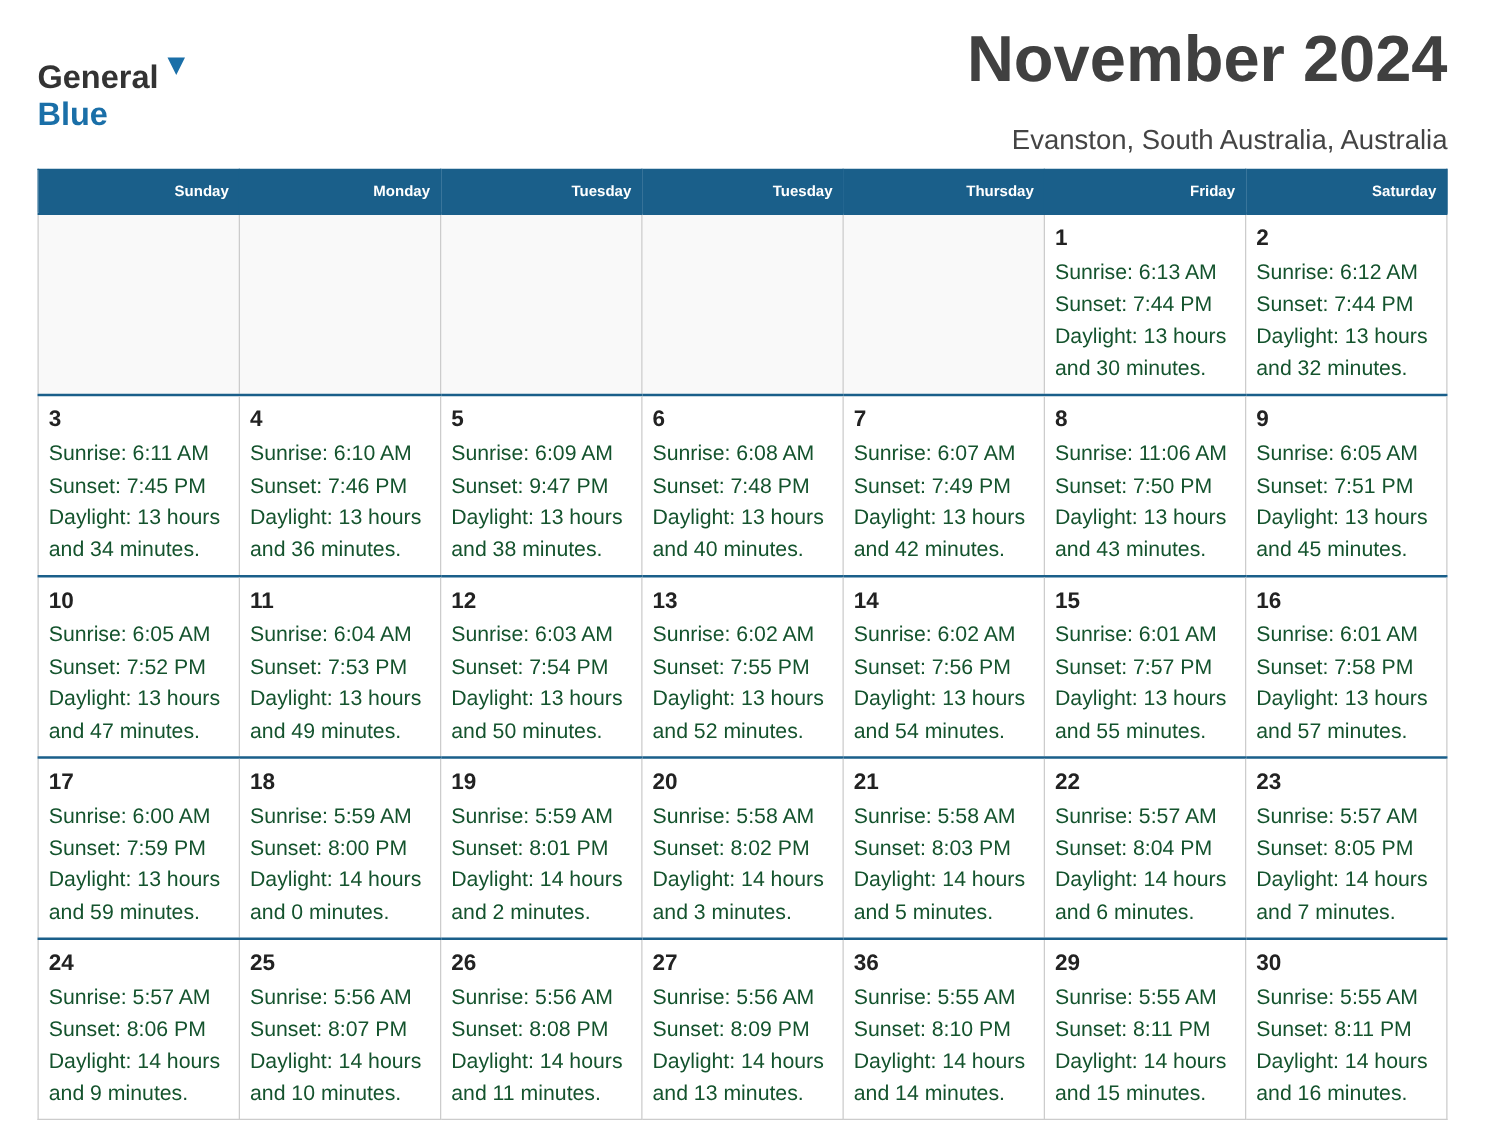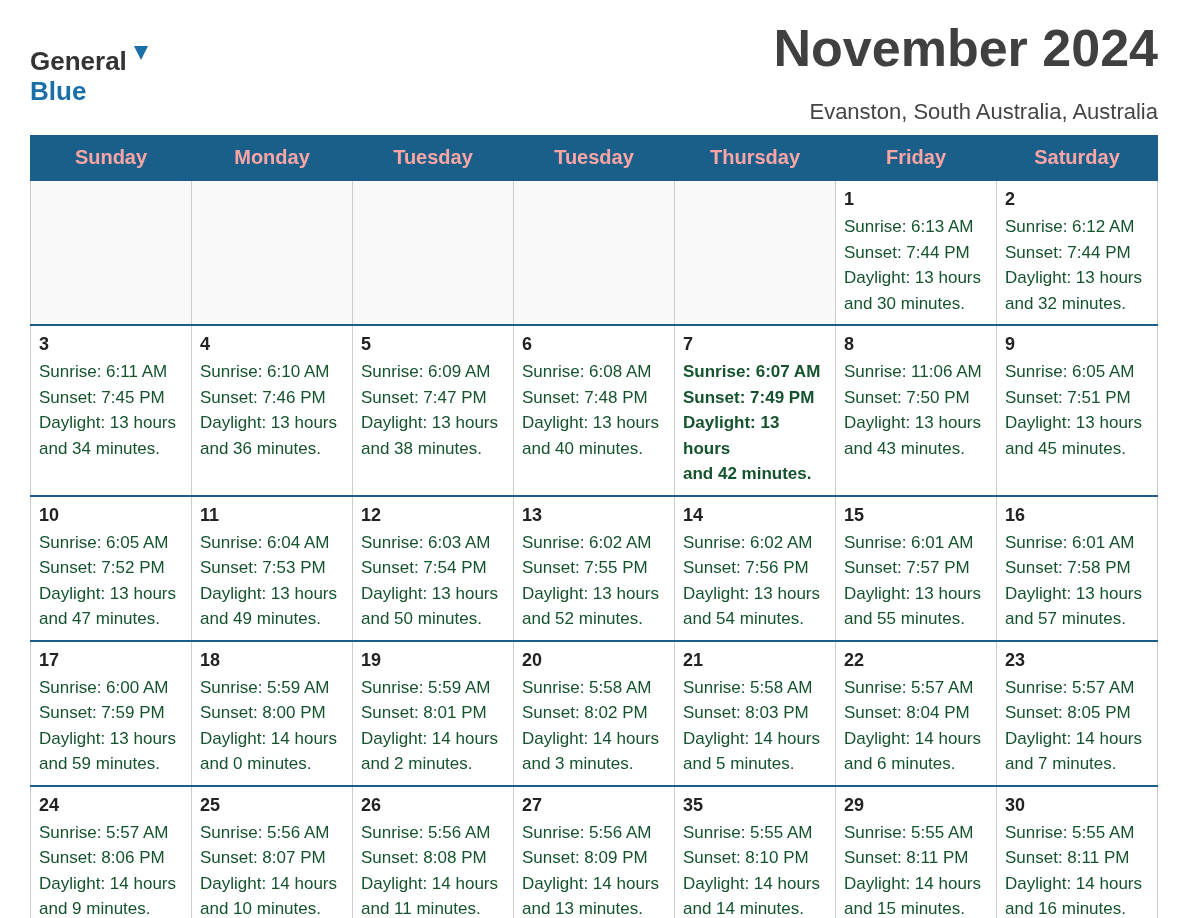--- a/index.html
+++ b/index.html
@@ -41,25 +41,25 @@
       color: #444;
       margin-top: 22px;
     }
     table {
       width: 100%;
       border-collapse: collapse;
       table-layout: fixed;
     }
     thead th {
       background-color: #1a5f8a;
-      color: #fca5a5;
+      color: #ffffff;
       padding: 10px 8px;
-      font-size: 20px;
+      font-size: 12px;
       font-weight: bold;
-      text-align: center;
+      text-align: right;
       border: 1px solid #1a5f8a;
     }
     tbody td {
       vertical-align: top;
       padding: 8px;
       border: 1px solid #ccc;
       border-top: 2px solid #1a5f8a;
       font-size: 13px;
       color: #333;
       height: 130px;
@@ -146,34 +146,34 @@
         <td>
           <div class="day-number">4</div>
           <div class="day-info" style="white-space: pre-line;">Sunrise: 6:10 AM
 Sunset: 7:46 PM
 Daylight: 13 hours
 and 36 minutes.</div>
         </td>
         <td>
           <div class="day-number">5</div>
           <div class="day-info" style="white-space: pre-line;">Sunrise: 6:09 AM
-Sunset: 7:47 PM
+Sunset: 9:47 PM
 Daylight: 13 hours
 and 38 minutes.</div>
         </td>
         <td>
           <div class="day-number">6</div>
           <div class="day-info" style="white-space: pre-line;">Sunrise: 6:08 AM
 Sunset: 7:48 PM
 Daylight: 13 hours
 and 40 minutes.</div>
         </td>
         <td>
           <div class="day-number">7</div>
-          <div class="day-info" style="white-space: pre-line; font-weight: bold;">Sunrise: 6:07 AM
+          <div class="day-info" style="white-space: pre-line;">Sunrise: 6:07 AM
 Sunset: 7:49 PM
 Daylight: 13 hours
 and 42 minutes.</div>
         </td>
         <td>
           <div class="day-number">8</div>
           <div class="day-info" style="white-space: pre-line;">Sunrise: 11:06 AM
 Sunset: 7:50 PM
 Daylight: 13 hours
 and 43 minutes.</div>
@@ -311,21 +311,21 @@
 and 11 minutes.</div>
         </td>
         <td>
           <div class="day-number">27</div>
           <div class="day-info" style="white-space: pre-line;">Sunrise: 5:56 AM
 Sunset: 8:09 PM
 Daylight: 14 hours
 and 13 minutes.</div>
         </td>
         <td>
-          <div class="day-number">35</div>
+          <div class="day-number">36</div>
           <div class="day-info" style="white-space: pre-line;">Sunrise: 5:55 AM
 Sunset: 8:10 PM
 Daylight: 14 hours
 and 14 minutes.</div>
         </td>
         <td>
           <div class="day-number">29</div>
           <div class="day-info" style="white-space: pre-line;">Sunrise: 5:55 AM
 Sunset: 8:11 PM
 Daylight: 14 hours

